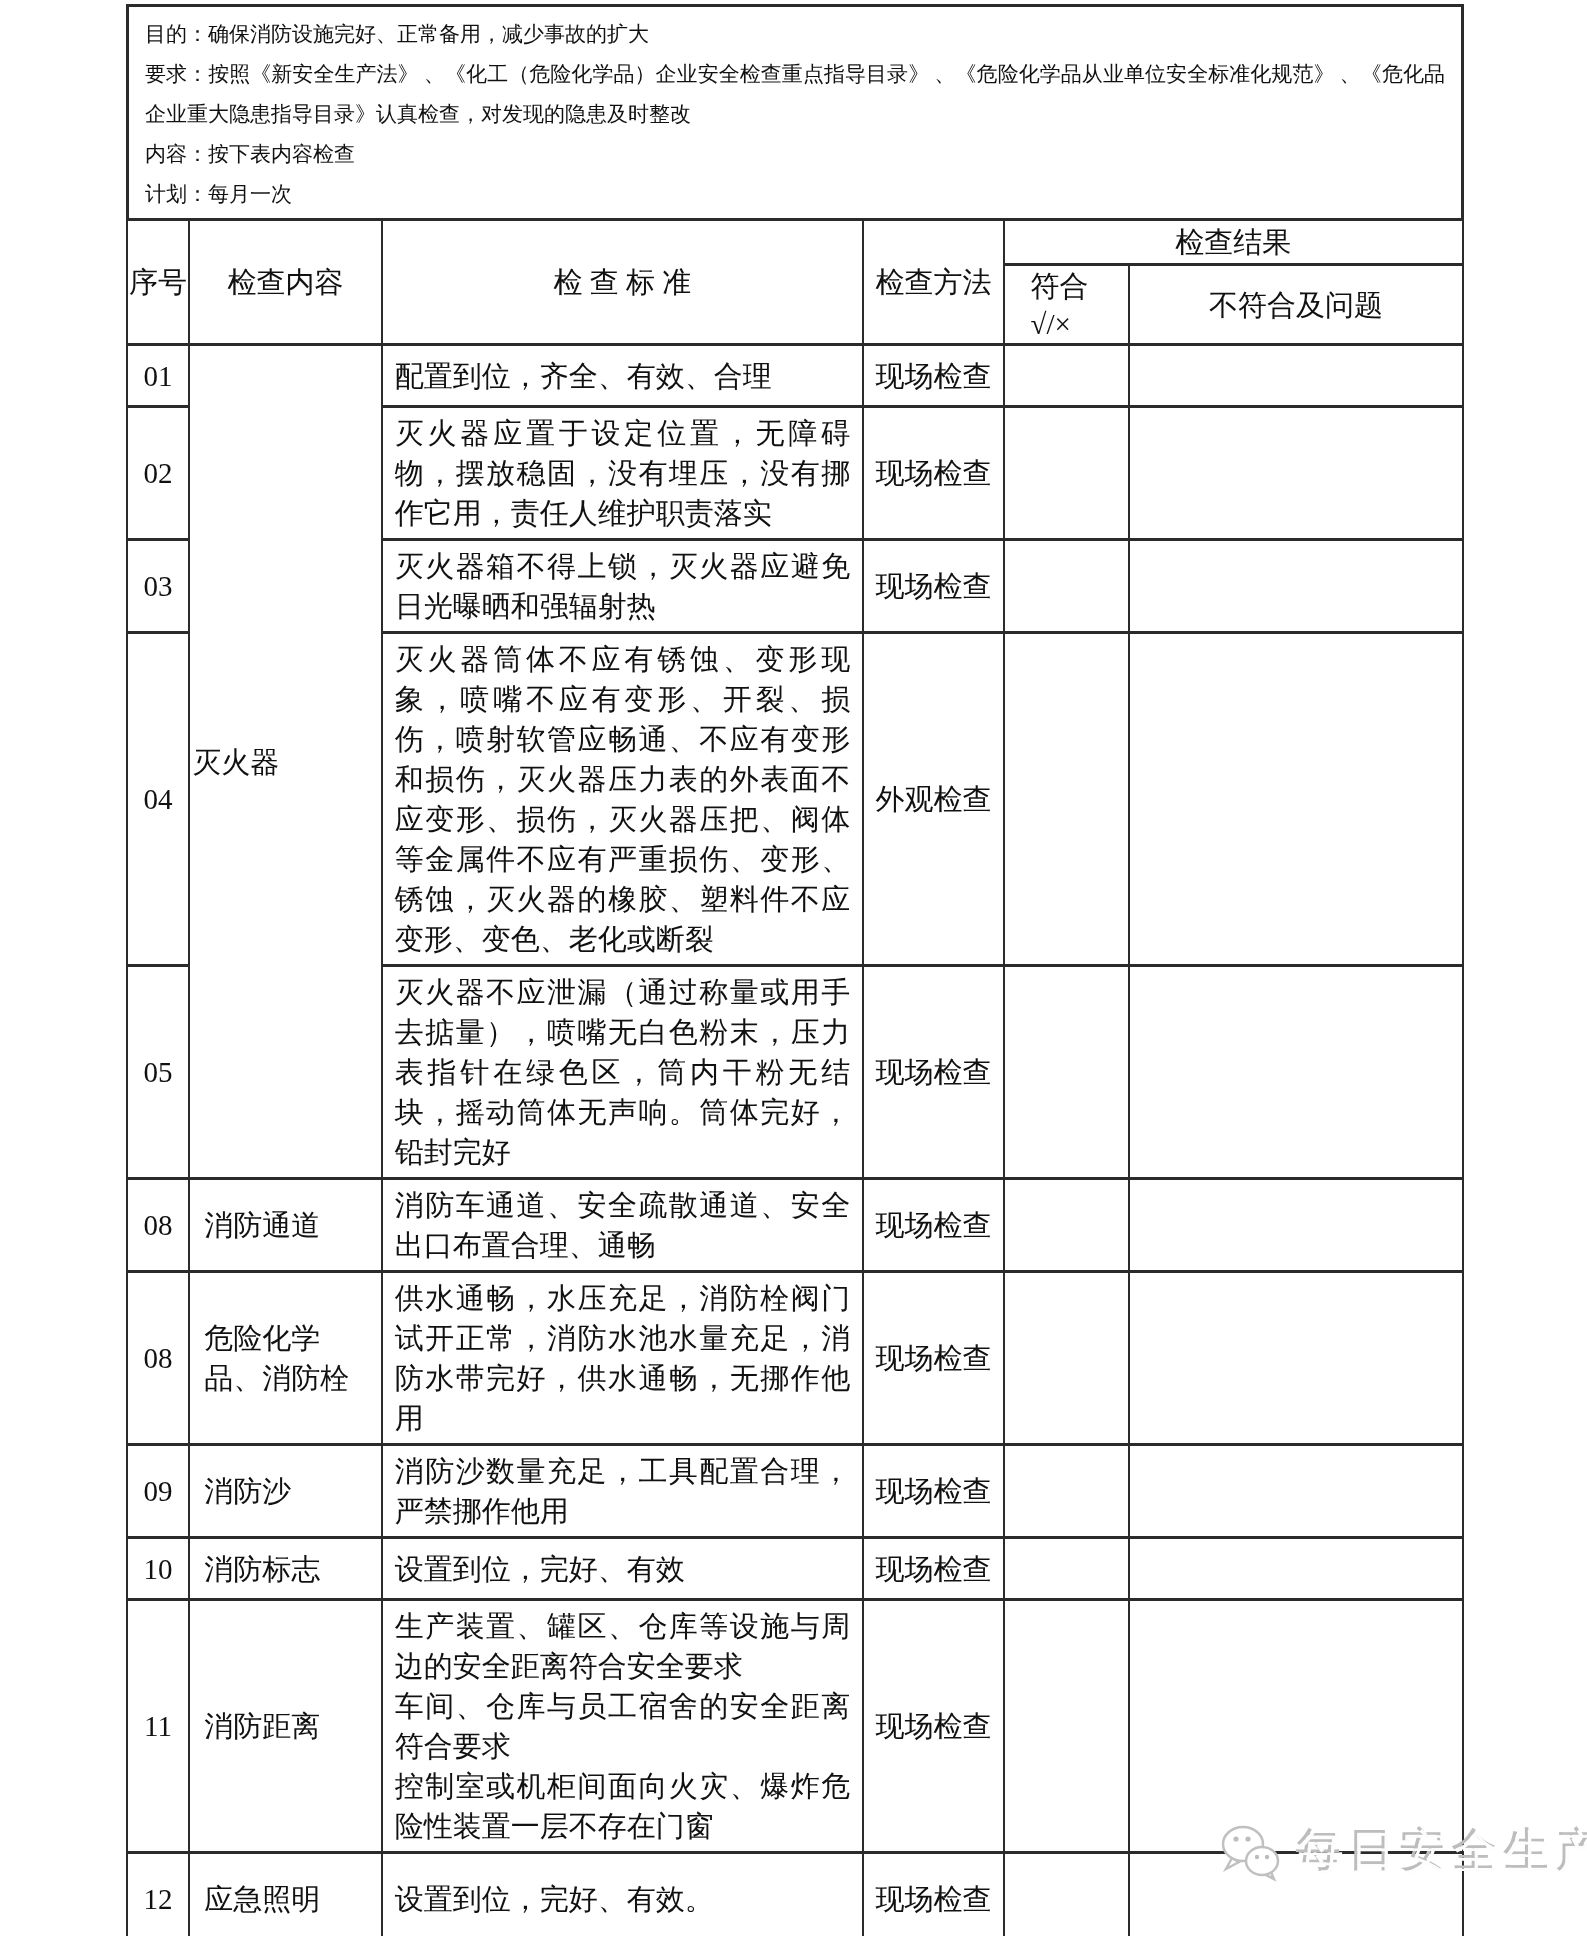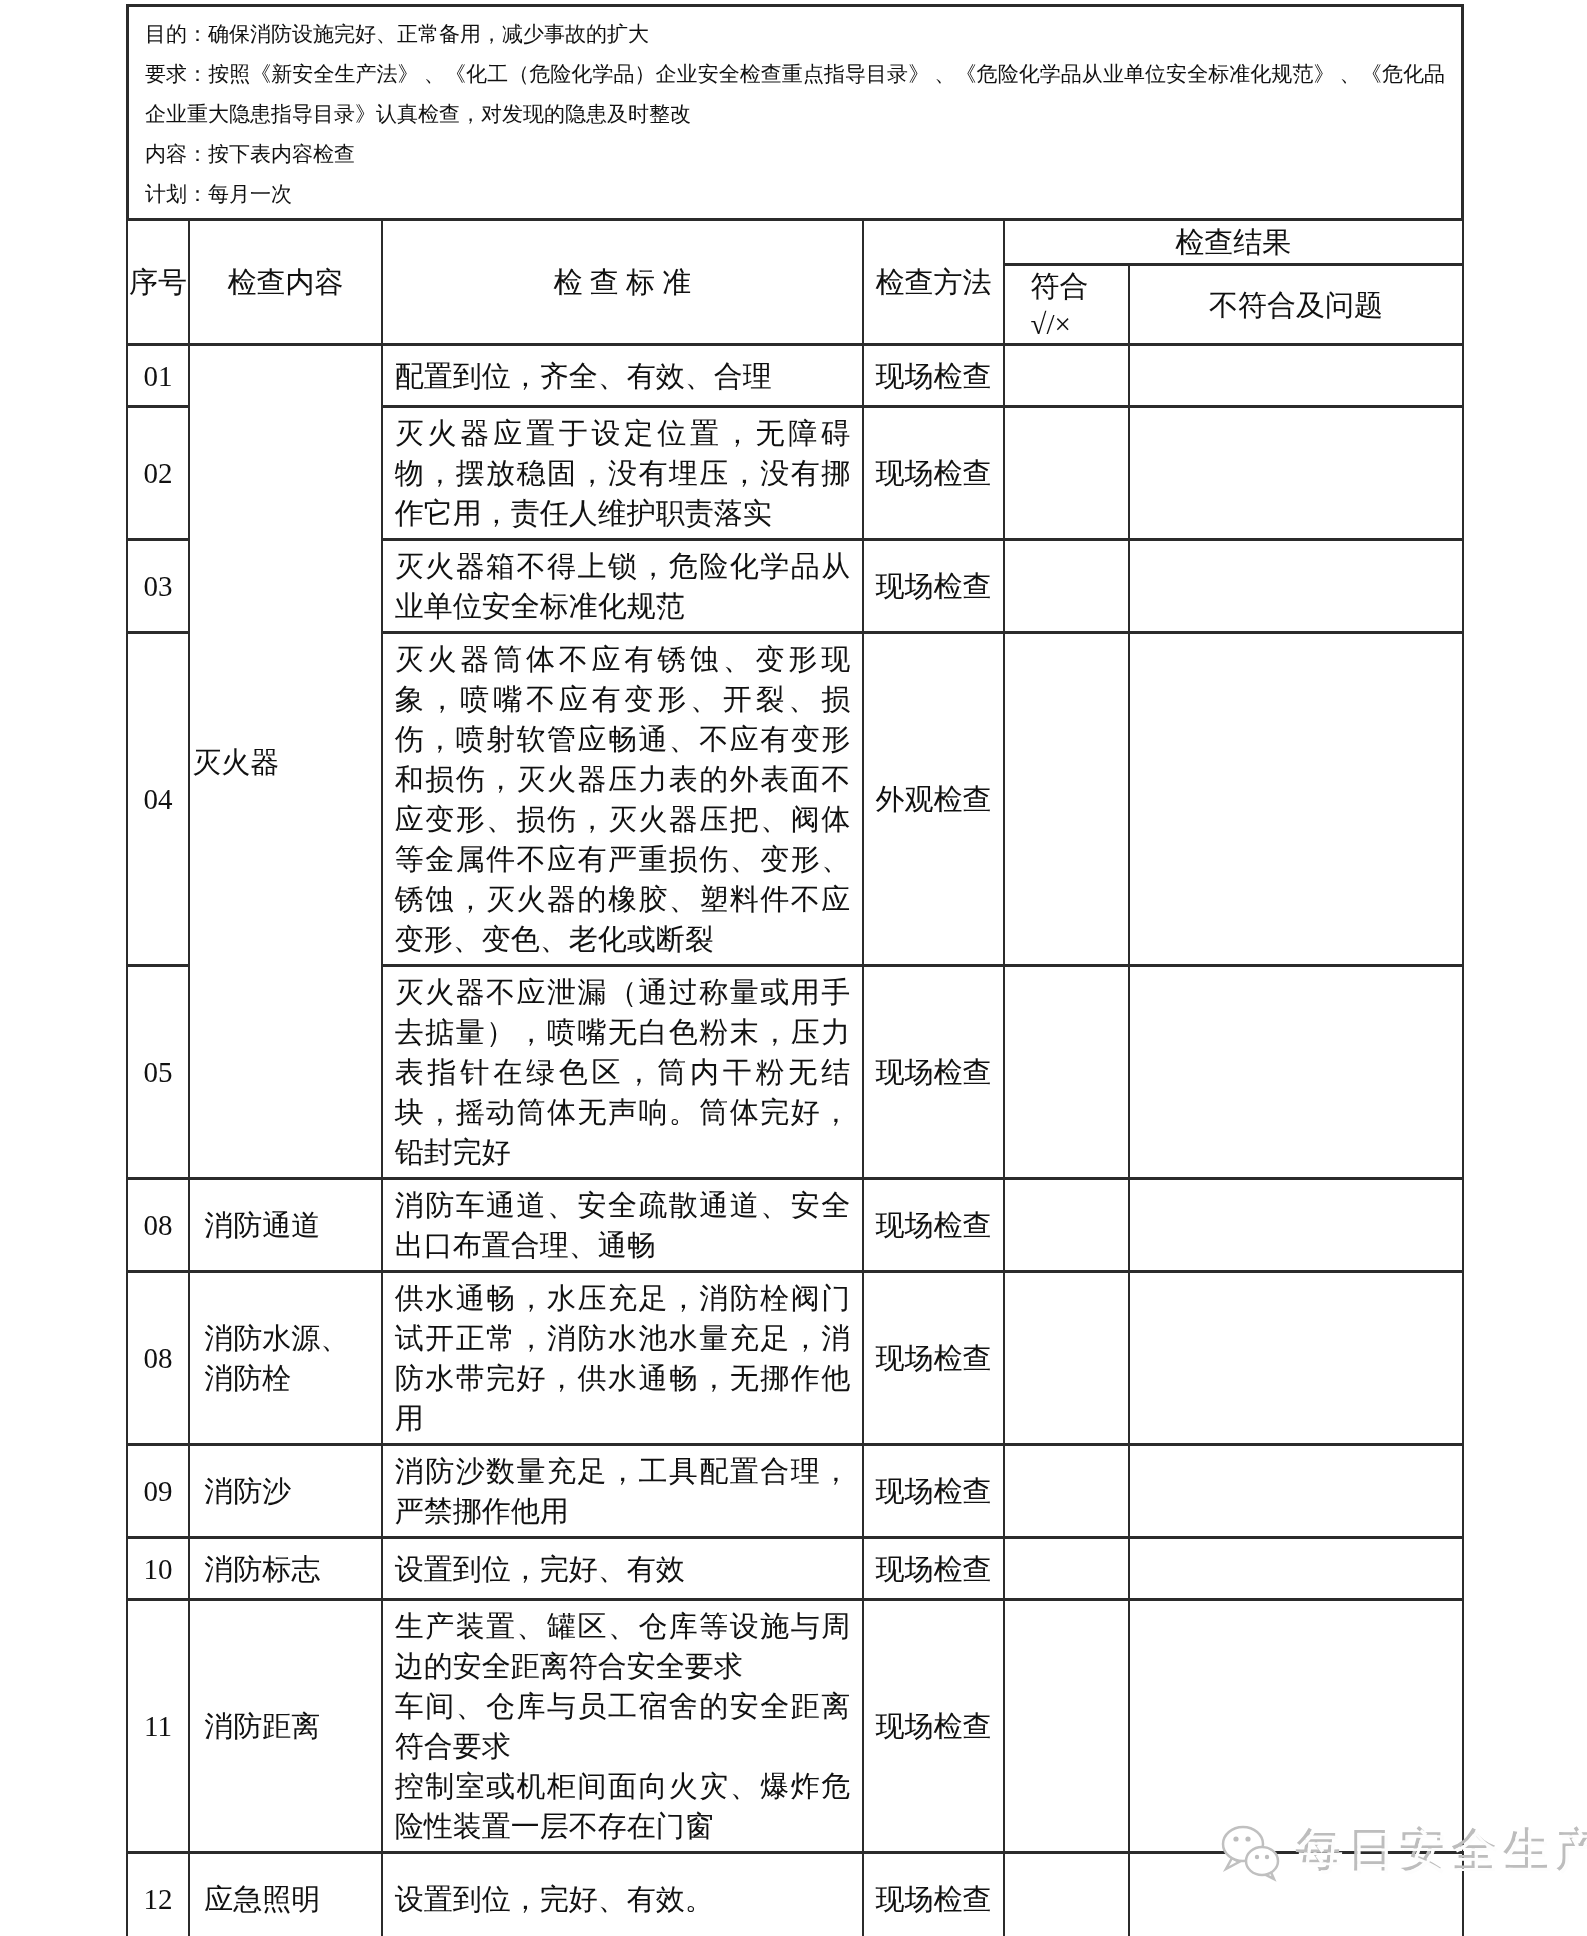--- a/index.html
+++ b/index.html
@@ -131,21 +131,21 @@
           </tr>
           <tr>
             <td class="seq">02</td>
             <td class="std">灭火器应置于设定位置，无障碍物，摆放稳固，没有埋压，没有挪作它用，责任人维护职责落实</td>
             <td class="meth">现场检查</td>
             <td class="blank"></td>
             <td class="blank"></td>
           </tr>
           <tr>
             <td class="seq">03</td>
-            <td class="std">灭火器箱不得上锁，危险化学品从业单位安全标准化规范</td>
+            <td class="std">灭火器箱不得上锁，灭火器应避免日光曝晒和强辐射热</td>
             <td class="meth">现场检查</td>
             <td class="blank"></td>
             <td class="blank"></td>
           </tr>
           <tr>
             <td class="seq">04</td>
             <td class="std">灭火器筒体不应有锈蚀、变形现象，喷嘴不应有变形、开裂、损伤，喷射软管应畅通、不应有变形和损伤，灭火器压力表的外表面不应变形、损伤，灭火器压把、阀体等金属件不应有严重损伤、变形、锈蚀，灭火器的橡胶、塑料件不应变形、变色、老化或断裂</td>
             <td class="meth">外观检查</td>
             <td class="blank"></td>
             <td class="blank"></td>
@@ -160,21 +160,21 @@
           <tr>
             <td class="seq">08</td>
             <td class="cont">消防通道</td>
             <td class="std">消防车通道、安全疏散通道、安全出口布置合理、通畅</td>
             <td class="meth">现场检查</td>
             <td class="blank"></td>
             <td class="blank"></td>
           </tr>
           <tr>
             <td class="seq">08</td>
-            <td class="cont">消防水源、消防栓</td>
+            <td class="cont">危险化学品、消防栓</td>
             <td class="std">供水通畅，水压充足，消防栓阀门试开正常，消防水池水量充足，消防水带完好，供水通畅，无挪作他用</td>
             <td class="meth">现场检查</td>
             <td class="blank"></td>
             <td class="blank"></td>
           </tr>
           <tr>
             <td class="seq">09</td>
             <td class="cont">消防沙</td>
             <td class="std">消防沙数量充足，工具配置合理，严禁挪作他用</td>
             <td class="meth">现场检查</td>

